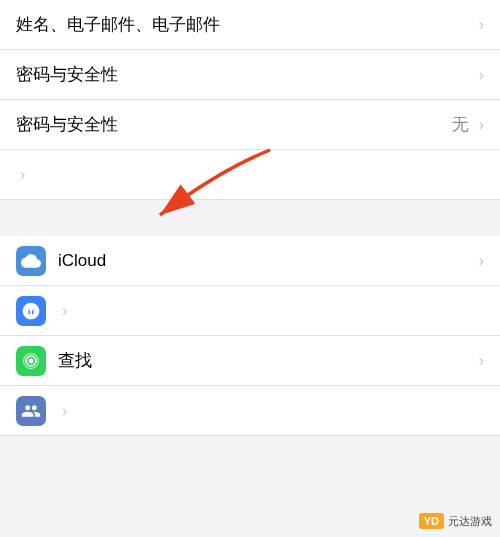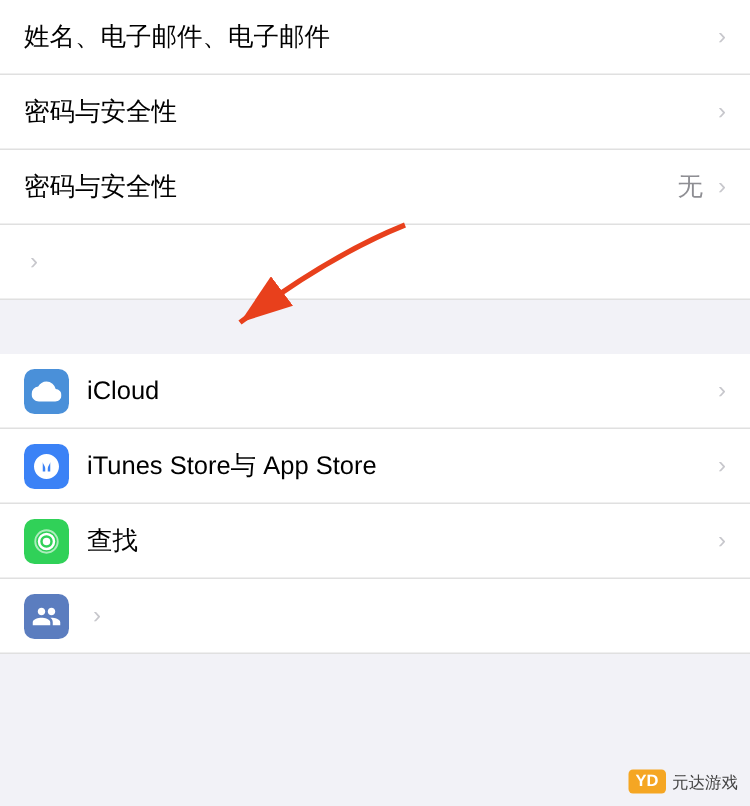--- a/index.html
+++ b/index.html
@@ -133,21 +133,20 @@
     </div>
 
     <div class="settings-item">
       <div class="icon-wrapper" style="background: #3b82f6;">
         <svg viewBox="0 0 24 24" fill="white">
           <path d="M12 2C6.48 2 2 6.48 2 12s4.48 10 10 10 10-4.48 10-10S17.52 2 12 2zm-1 14H9V8h2v8zm4 0h-2V8h2v8z"></path>
           <path d="M8.5 8l3.5 6.5L15.5 8H8.5z"></path>
           <rect x="6" y="7" width="12" height="1.5" rx="0.75"></rect>
         </svg>
       </div>
-      <span class="item-label">iTunes Store与 App Store</span>
       <span class="chevron">›</span>
     </div>
 
     <div class="settings-item">
       <div class="icon-wrapper" style="background: #30d158;">
         <svg viewBox="0 0 24 24" fill="white">
           <circle cx="12" cy="12" r="3" fill="white"></circle>
           <circle cx="12" cy="12" r="6" fill="none" stroke="white" stroke-width="2"></circle>
           <circle cx="12" cy="12" r="9" fill="none" stroke="white" stroke-width="1.5" opacity="0.6"></circle>
         </svg>

